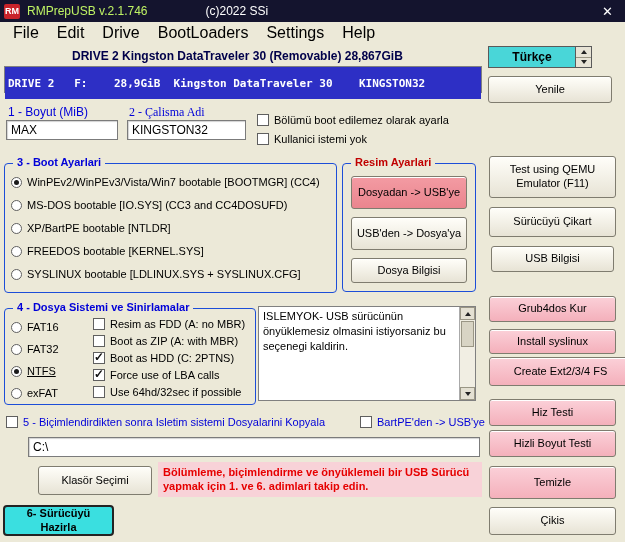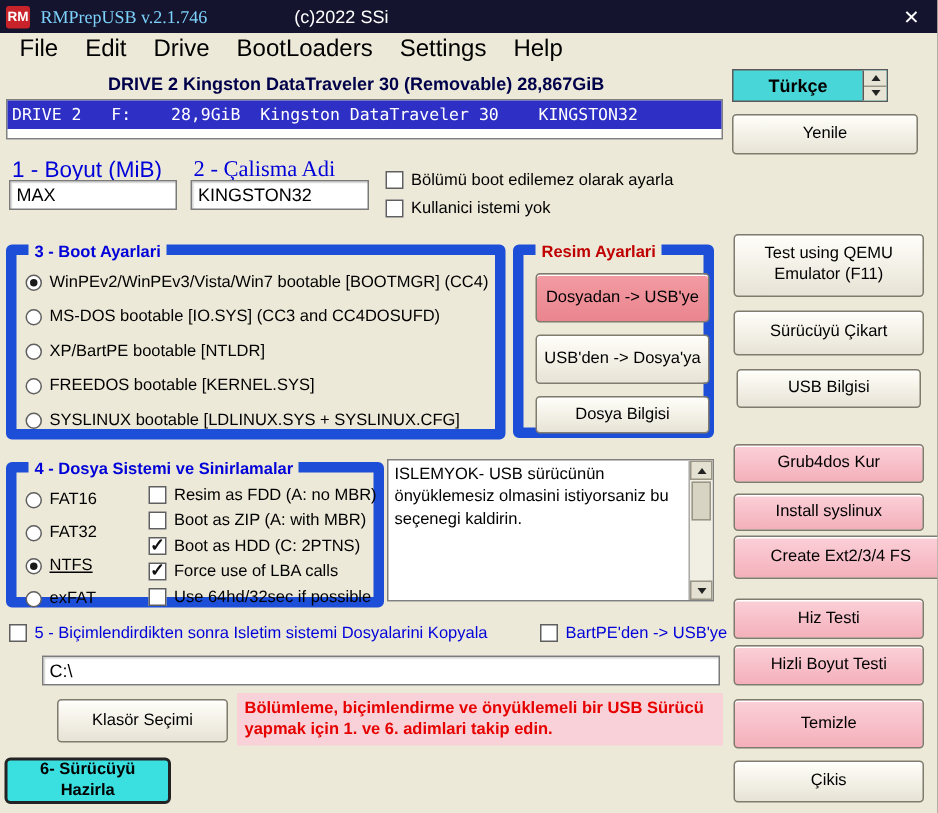--- a/index.html
+++ b/index.html
@@ -6,47 +6,47 @@
   .window {
     position:relative; width:625px; height:542px; background:#ece9d8;
     font-family:"Liberation Sans", sans-serif; font-size:11px; color:#000;
     overflow:hidden; outline:1px solid #3a3a3a;
   }
   
   .titlebar { position:absolute; left:0; top:0; width:625px; height:22px;
     background:#14142e; display:flex; align-items:center; padding:0 8px 0 4px; box-sizing:border-box; }
   .logo { width:16px; height:15px; background:#c8232b; color:#fff; font-size:9px; font-weight:bold;
     display:flex; align-items:center; justify-content:center; border-radius:2px; flex:none; }
-  .title-text { color:#7dd3fc; font-size:12px; margin-left:7px; white-space:nowrap;font-family:Liberation Serif, serif; }
+  .title-text { color:#bef264; font-size:12px; margin-left:7px; white-space:nowrap; }
   .copyright { color:#fff; font-size:12px; margin-left:58px; white-space:nowrap; }
   .close { margin-left:auto; color:#fff; font-size:13px; cursor:default; padding:0 4px; }
   
   .menubar { position:absolute; left:0; top:22px; width:625px; height:22px;
     display:flex; align-items:center; font-size:16px; padding-left:4px; box-sizing:border-box; }
   .menu-item { padding:2px 9px; white-space:nowrap; }
   
   .drive-header { position:absolute; left:72px; top:49px; font-size:12px; font-weight:bold; color:#00004a; white-space:nowrap; }
   .listbox { position:absolute; left:4px; top:66px; width:478px; height:27px; background:#fff;
     border:1px solid #808080; box-sizing:border-box; }
-  .listrow { height:19px; background:#2d2fc5; color:#fff; font-family:"DejaVu Sans Mono", monospace;
-    font-size:11px; font-weight:normal; display:flex; align-items:center; padding:0 3px; white-space:pre; }
+  .listrow { height:32px; background:#2d2fc5; color:#fff; font-family:"DejaVu Sans Mono", monospace;
+    font-size:11px; font-weight:bold; display:flex; align-items:center; padding:0 3px; white-space:pre; }
   
   .input { position:absolute; background:#fff; border:1px solid #7b7b7b; box-shadow:inset 1px 1px 1px rgba(0,0,0,.18);
     font-size:12px; padding:1px 4px; box-sizing:border-box; font-family:"Liberation Sans", sans-serif; color:#000; }
   .btn { position:absolute; background:linear-gradient(#fffef9,#e7e3d5); border:1px solid #7f7c6f; border-radius:3px;
     font-size:11px; color:#000; display:flex; align-items:center; justify-content:center; text-align:center;
     box-sizing:border-box; box-shadow:inset 0 1px 0 #fff; font-family:"Liberation Sans", sans-serif; padding:2px 4px; margin:0; line-height:1.25; }
   .btn.pink { background:linear-gradient(#fbd0d8,#f4b0bb); }
   .btn.salmon { background:linear-gradient(#f39ba3,#ea858e); }
   .btn.cyan { background:#3adfe0; border:2px solid #232323; border-radius:4px; font-weight:bold; box-shadow:none; }
-  .groupbox { position:absolute; border:7px solid #1d4ed8; border-radius:4px; box-sizing:border-box; }
+  .groupbox { position:absolute; border:1px solid #1d4ed8; border-radius:4px; box-sizing:border-box; }
   .group-title { position:absolute; top:-8px; left:8px; background:#ece9d8; padding:0 4px; font-size:11px; font-weight:bold; white-space:nowrap; }
   .blue-text { color:#0000d8; }
   .red-text  { color:#c00000; }
-  .lbl { position:absolute; font-size:15px; white-space:nowrap; }
+  .lbl { position:absolute; font-size:12px; white-space:nowrap; }
   
   .opt-row { position:absolute; display:flex; align-items:center; gap:5px; font-size:11px; white-space:nowrap; }
   .radio { width:11px; height:11px; border-radius:50%; border:1px solid #5f5f5f; background:#fff; display:inline-block; position:relative; flex:none; box-sizing:border-box; }
   .radio.on::after { content:""; position:absolute; left:2px; top:2px; width:5px; height:5px; border-radius:50%; background:#1a1a1a; }
   .check { width:12px; height:12px; border:1px solid #5f5f5f; background:#fff; display:inline-block; position:relative; flex:none; box-sizing:border-box; }
   .check.on::after { content:"✓"; position:absolute; left:0; top:-3px; font-size:12px; font-weight:bold; color:#111; }
   
   .combo { position:absolute; left:488px; top:46px; width:104px; height:22px; background:#49d6d8;
     border:1px solid #5a5a5a; display:flex; align-items:stretch; box-sizing:border-box; }
   .combo-text { flex:1; display:flex; align-items:center; justify-content:center; font-size:12px; font-weight:bold; }

